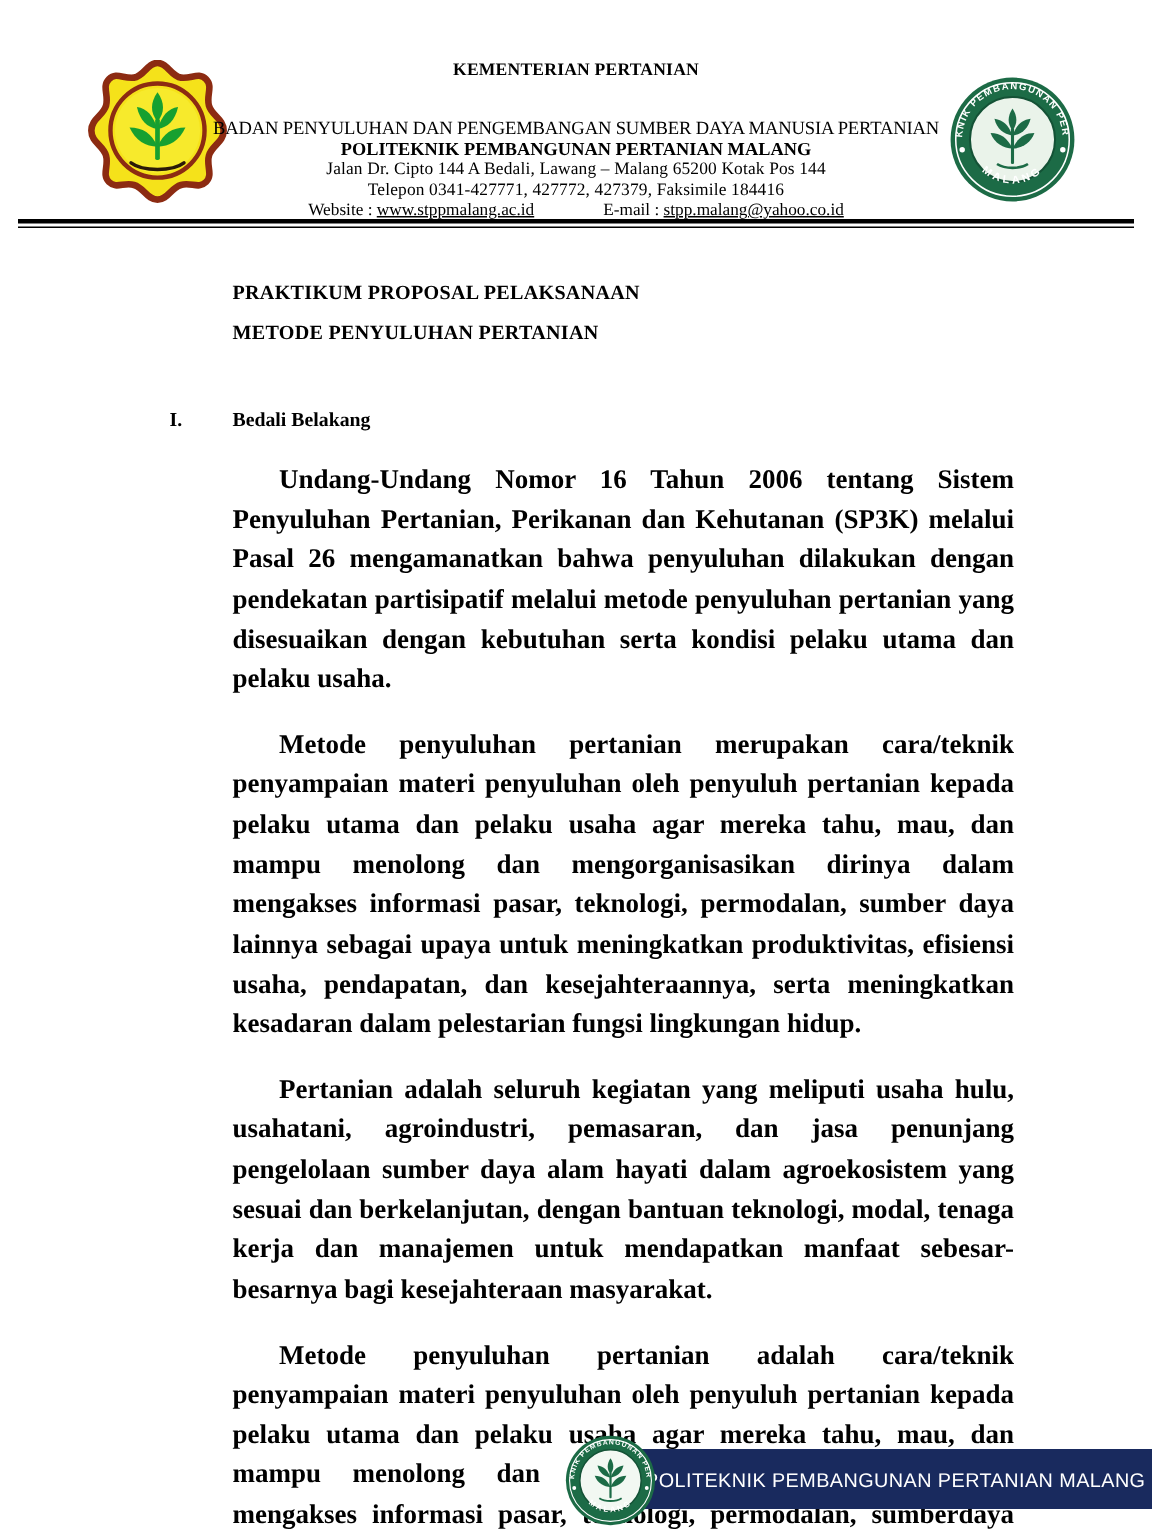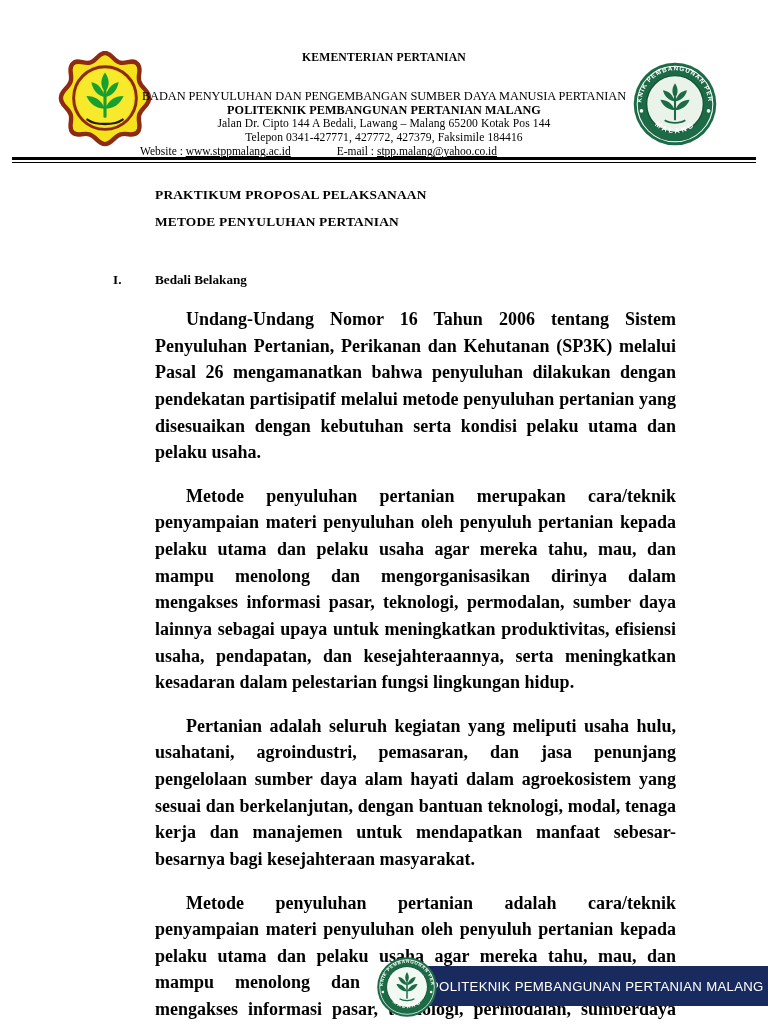--- a/index.html
+++ b/index.html
@@ -21,21 +21,21 @@
   .page {
     position: relative;
     width: 768px;
     height: 1024px;
   }
 
   
   .letterhead {
     position: absolute;
     left: 0;
-    top: 11px;
+    top: 0;
     width: 768px;
     height: 150px;
   }
 
   .lh-text {
     position: absolute;
     left: 140px;
     top: 40px;
     width: 488px;
     text-align: center;
@@ -47,20 +47,21 @@
     white-space: nowrap;
   }
   .lh-line.wrapok { white-space: normal; margin-top: 24px; }
   .lh-ministry { font-weight: bold; font-size: 11.7px; letter-spacing: .15px; }
   .lh-badan { font-size: 12.4px; letter-spacing: -.1px; }
   .lh-poli { font-weight: bold; font-size: 12.2px; letter-spacing: .05px; }
   .lh-addr { font-size: 11.6px; }
   .lh-contact {
     font-size: 11.5px;
     display: flex;
+    justify-content: center;
     gap: 46px;
     margin-top: 1px;
   }
   .lh-contact span.lbl { white-space: nowrap; }
   .lnk {
     text-decoration: underline;
     color: #000;
   }
 
   

